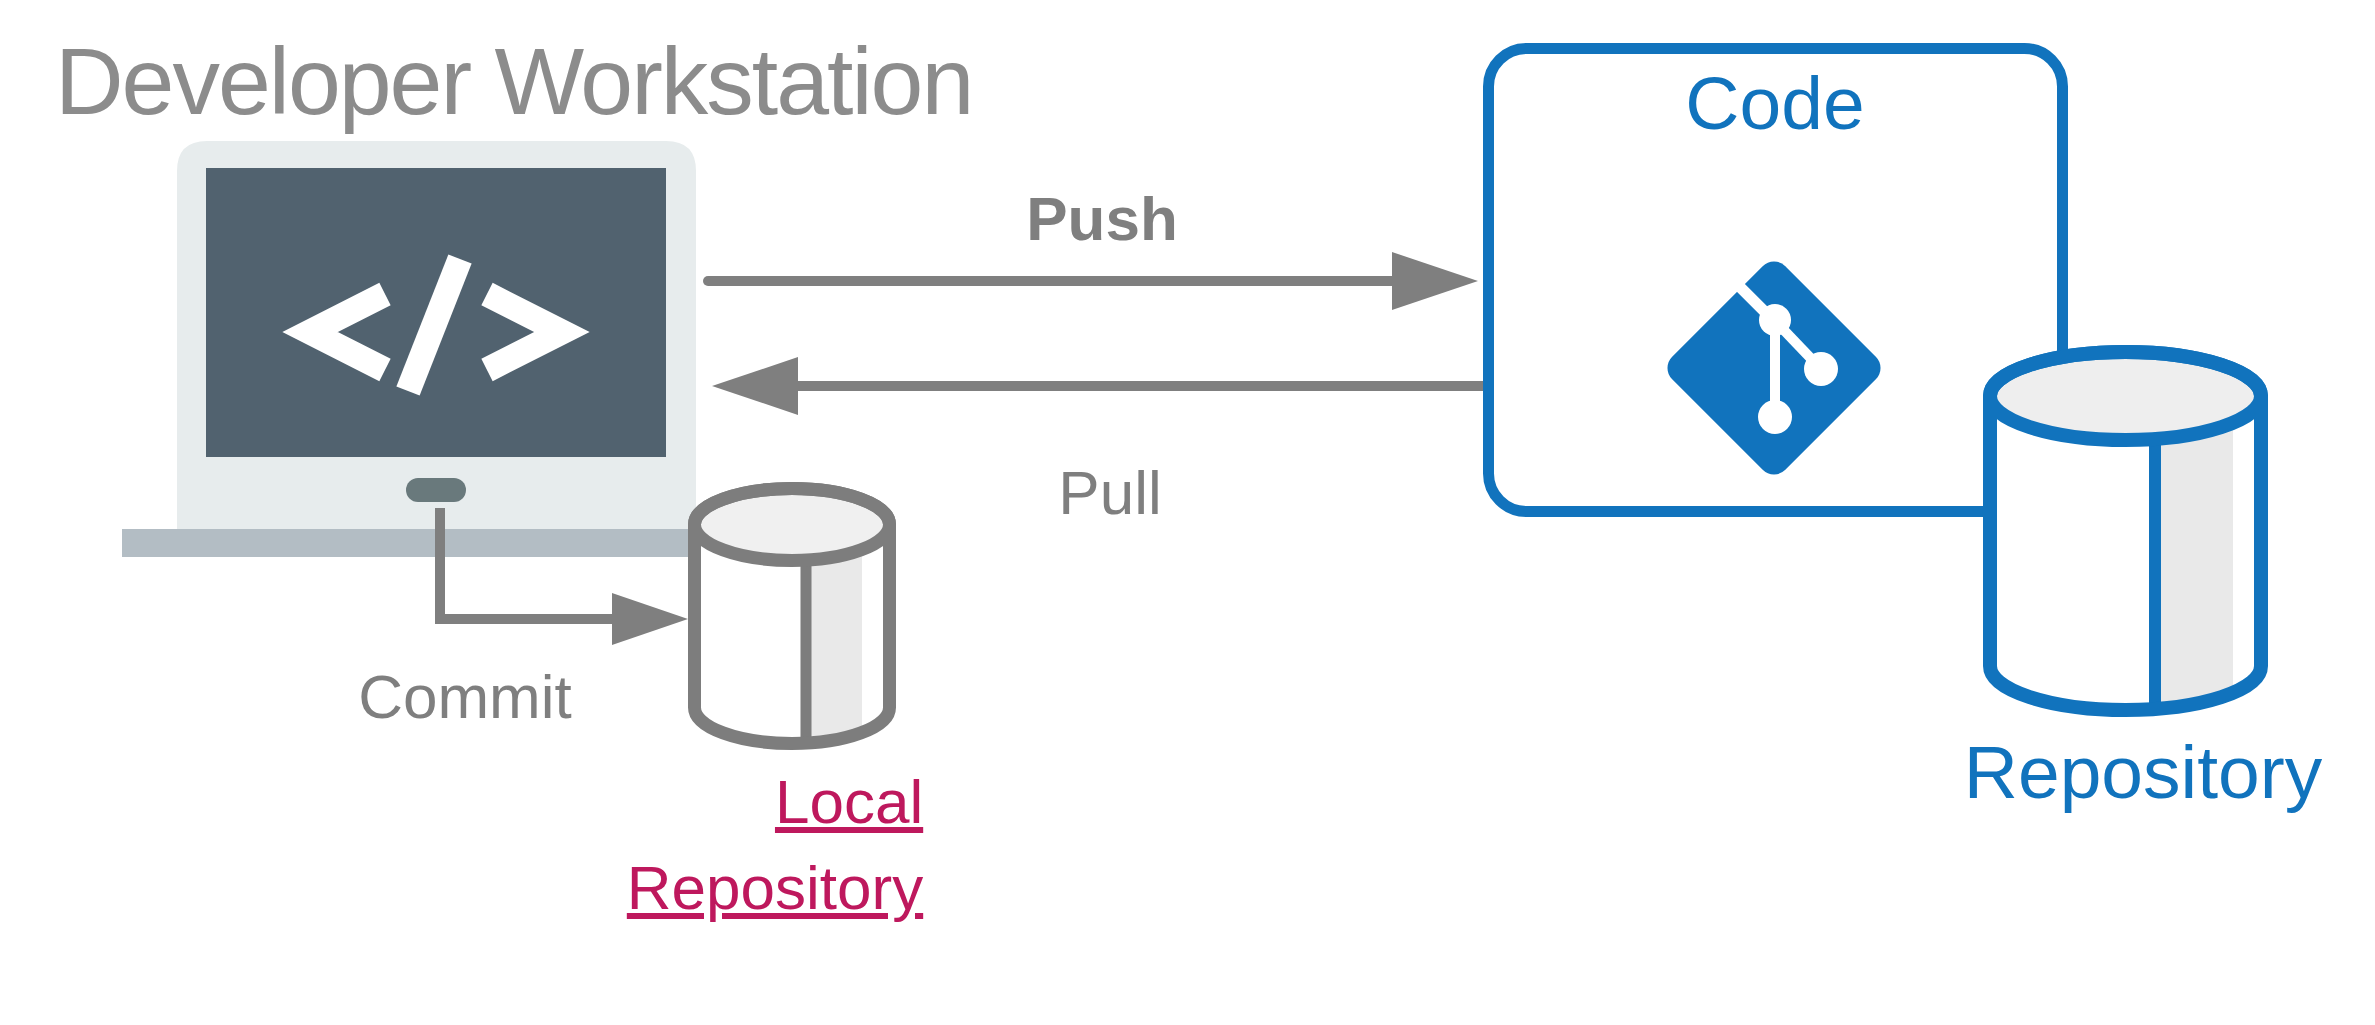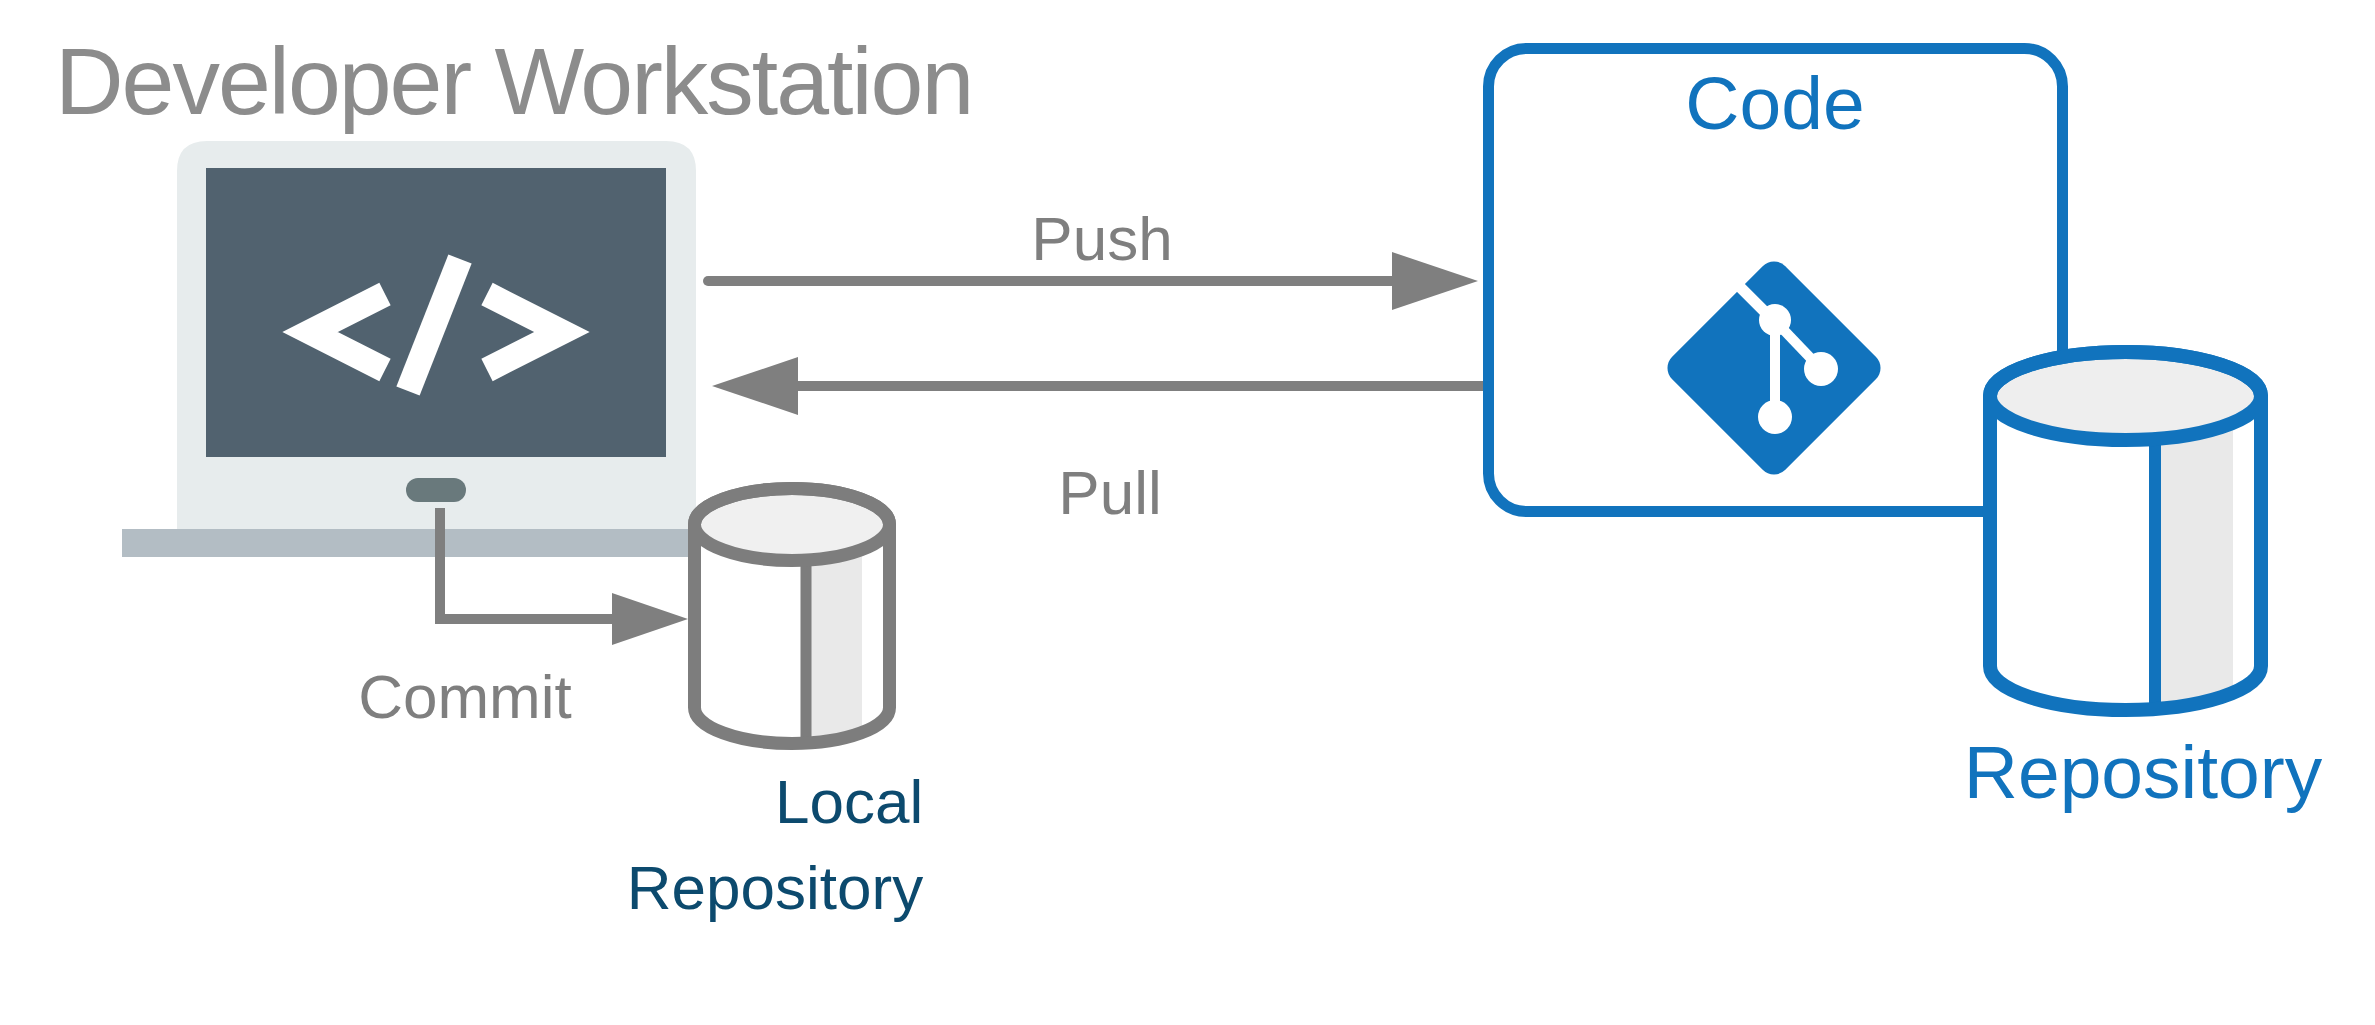--- a/index.html
+++ b/index.html
@@ -35,26 +35,27 @@
     left: 55px;
     top: 34px;
     font-size: 95px;
     letter-spacing: -2px;
     color: #8c8c8c;
   }
   .arrow-label {
     font-size: 62px;
     color: #7f7f7f;
   }
-  .push-label { left: 1102px; top: 208px; }
+  .push-label { left: 1102px; top: 188px; font-weight: bold; }
   .pull-label { left: 1110px; top: 415px; margin-top: 47px; }
   .commit-label { left: 465px; top: 622px; margin-top: 44px; }
   .node-label-gray {
     font-size: 62px;
-    color: #0c4a6e;
+    color: #be185d;
+    text-decoration: underline;
   }
   .local-label { left: 775px; top: 759px; line-height: 86px; }
   .node-label-blue {
     font-size: 75px;
     color: #1173bd;
   }
   .codemgmt-label { left: 1775px; top: 63px; line-height: 80px; }
   .remote-label { left: 2143px; top: 733px; line-height: 78px; }
 </style>
 </head>

